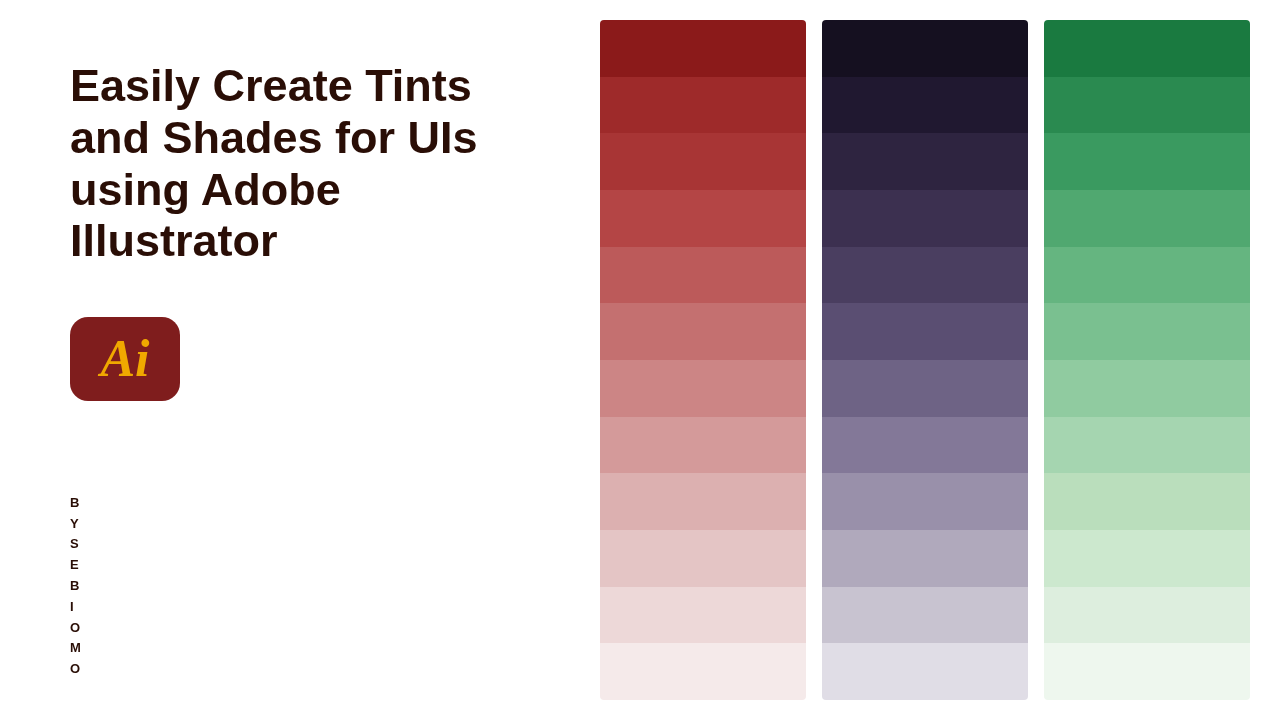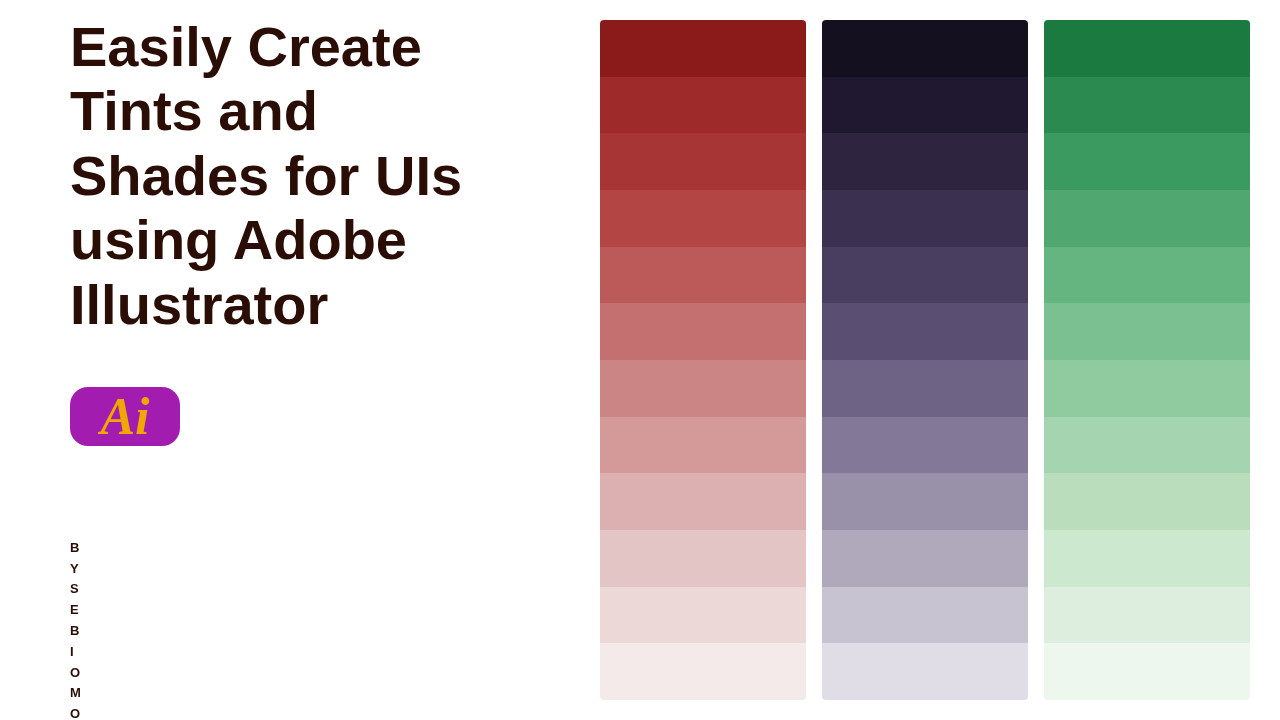--- a/index.html
+++ b/index.html
@@ -14,30 +14,30 @@
     }
     .left-panel {
       width: 580px;
       height: 720px;
       display: flex;
       flex-direction: column;
       justify-content: center;
       padding: 60px 60px 40px 70px;
     }
     .title {
-      font-size: 56px;
+      font-size: 45px;
       font-weight: 900;
       color: #2a0e06;
       line-height: 1.15;
       margin-bottom: 50px;
     }
     .ai-logo {
       width: 110px;
       height: 110px;
-      background: #a21caf;
+      background: #7f1d1d;
       border-radius: 18px;
       display: flex;
       align-items: center;
       justify-content: center;
       margin-bottom: 92px;
     }
     .ai-logo-text {
       font-size: 52px;
       font-weight: 900;
       color: #f0a800;

